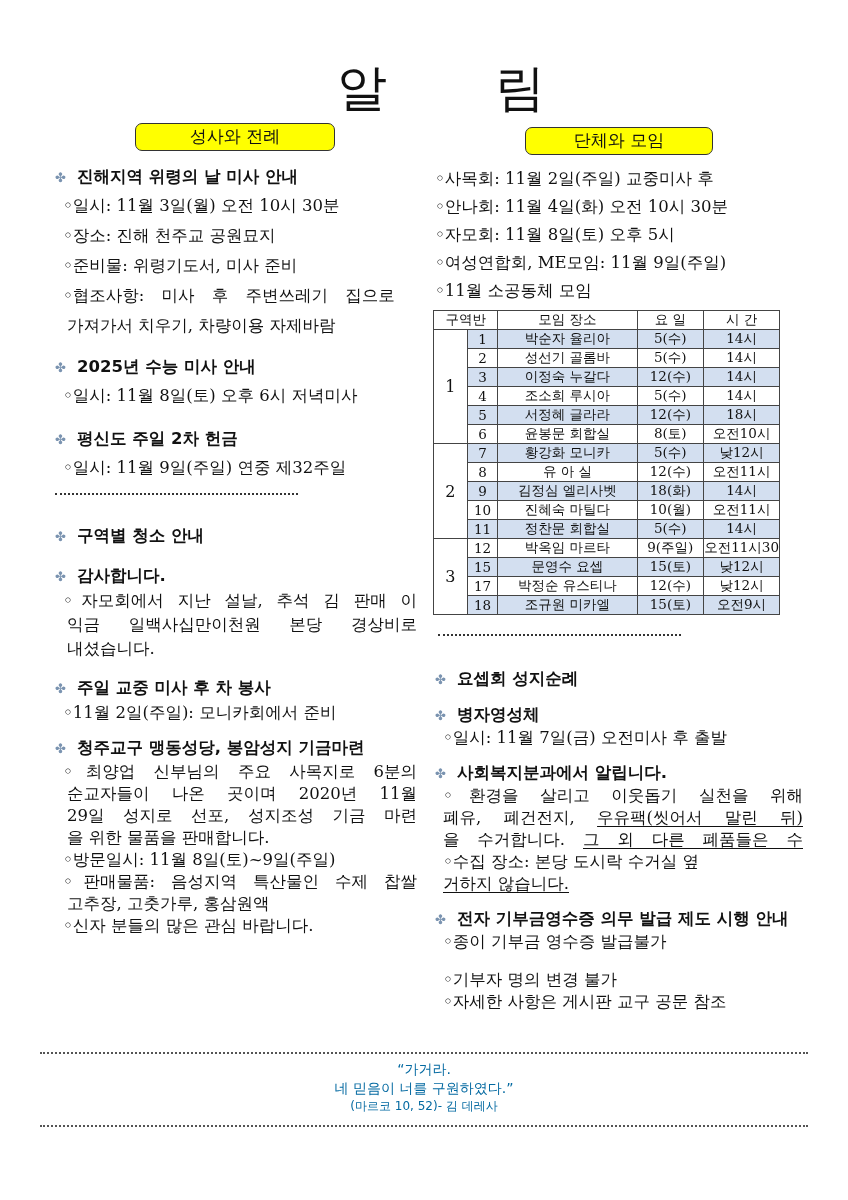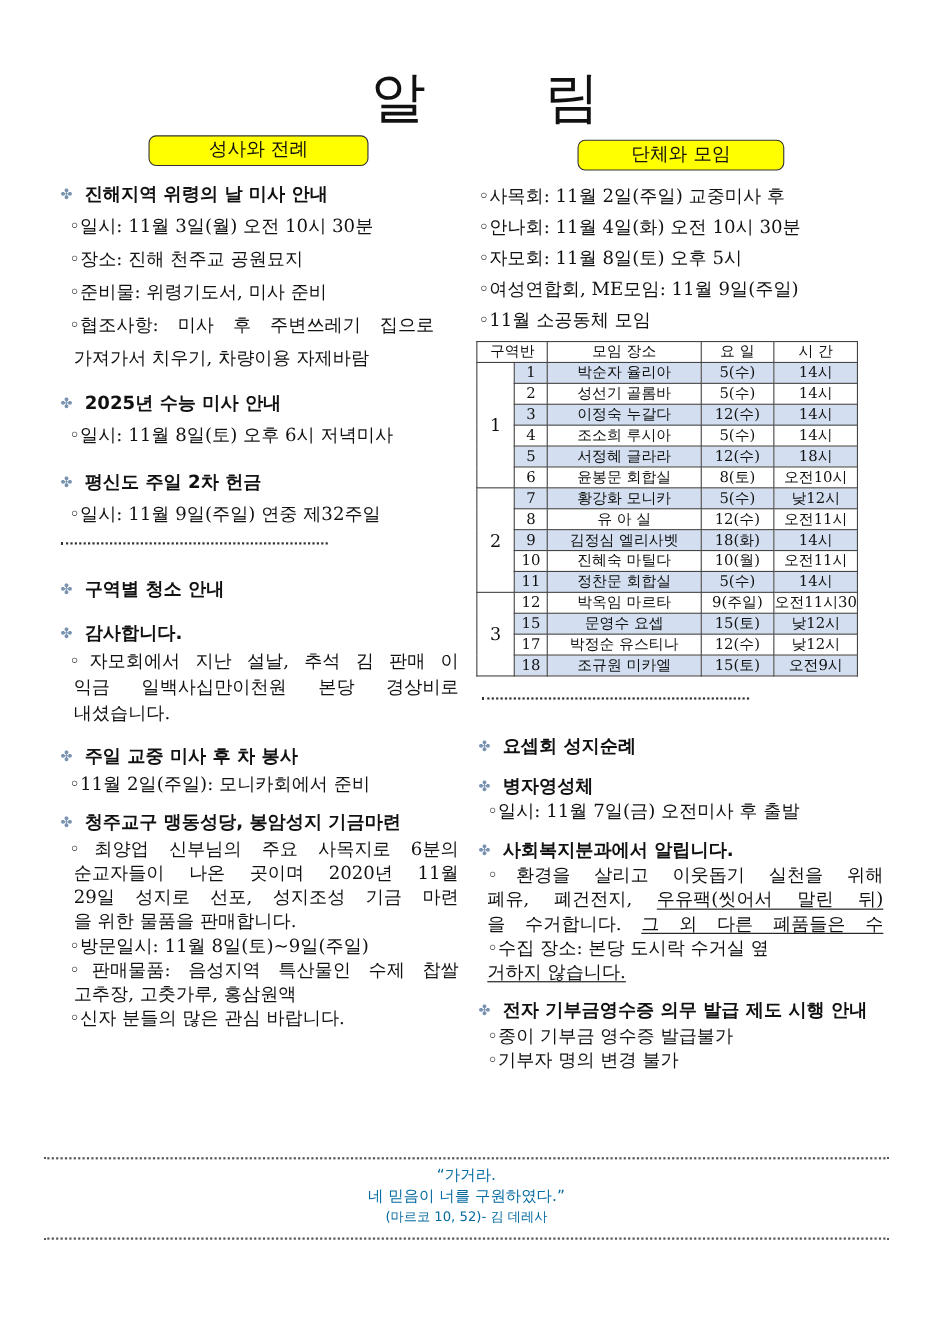--- a/index.html
+++ b/index.html
@@ -251,21 +251,22 @@
       <span class="u">거하지 않습니다.</span>
     </div>
   </div>
 
   <div class="sec-title" style="height:24px; margin-top:12px;">
     <span class="bul">✤</span>
     <span>전자 기부금영수증 의무 발급 제도 시행 안내</span>
   </div>
   <div style="padding-left:8px;">
     <div class="line" style="height:22px; line-height:22px;">◦종이 기부금 영수증 발급불가</div>
-    <div class="line" style="height:22px; line-height:22px;">◦기부자 명의 변경 불가</div>
+    <div class="line" style="height:22px; line-height:22px;margin-top:16px;">◦기부자 명의 변경 불가</div>
+    <div class="line" style="height:22px; line-height:22px;">◦자세한 사항은 게시판 교구 공문 참조</div>
   </div>
 </div>
 
 <div class="hr-dots" style="top:1052px;"></div>
 <div class="quote" style="top:1060px; font-size:14px; line-height:18px;">“가거라.</div>
 <div class="quote" style="top:1079px; font-size:14px; line-height:18px;">네 믿음이 너를 구원하였다.”</div>
 <div class="quote" style="top:1098px; font-size:12px; line-height:16px;">(마르코 10, 52)- 김 데레사</div>
 <div class="hr-dots" style="top:1125px;"></div>
 
 </body></html>

